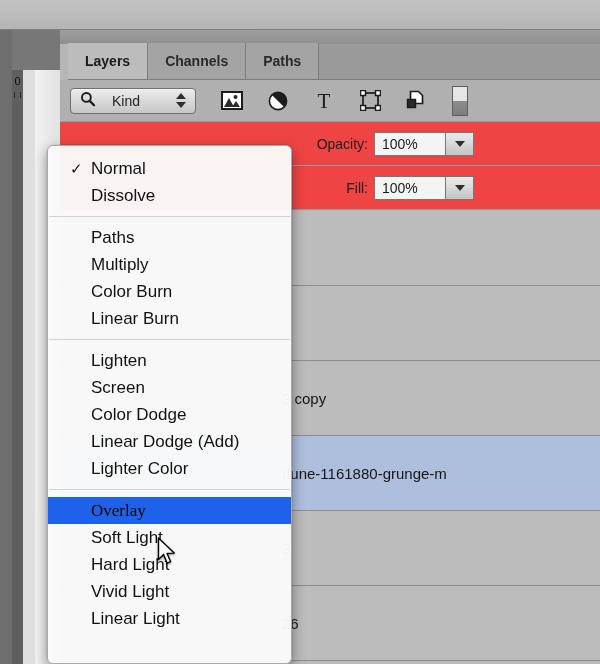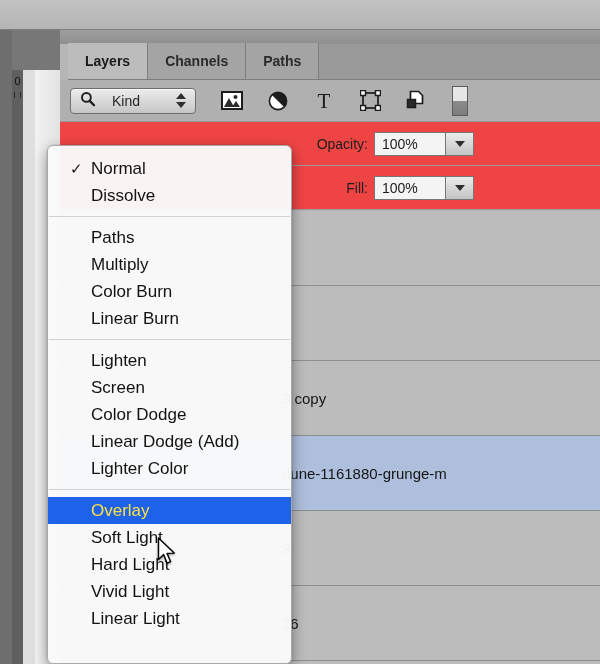--- a/index.html
+++ b/index.html
@@ -188,21 +188,21 @@
   }
   .mi {
     position:relative;
     height:27px;
     display:flex; align-items:center;
     font-size:17px; color:#121212;
     padding-left:43px;
     white-space:nowrap;
     cursor:default;
   }
-  .mi.sel { background:#1d62e8; color:#fde047; }
+  .mi.sel { background:#1d62e8; color:#000000;font-family:Liberation Serif, serif; }
   .mi .check {
     position:absolute; left:22px; top:50%; transform:translateY(-50%);
     font-size:15px; color:#111;
   }
   .msep {
     height:1px; background:#d2d2d2; margin:7px 1px;
   }
 
   
   .cursor {

